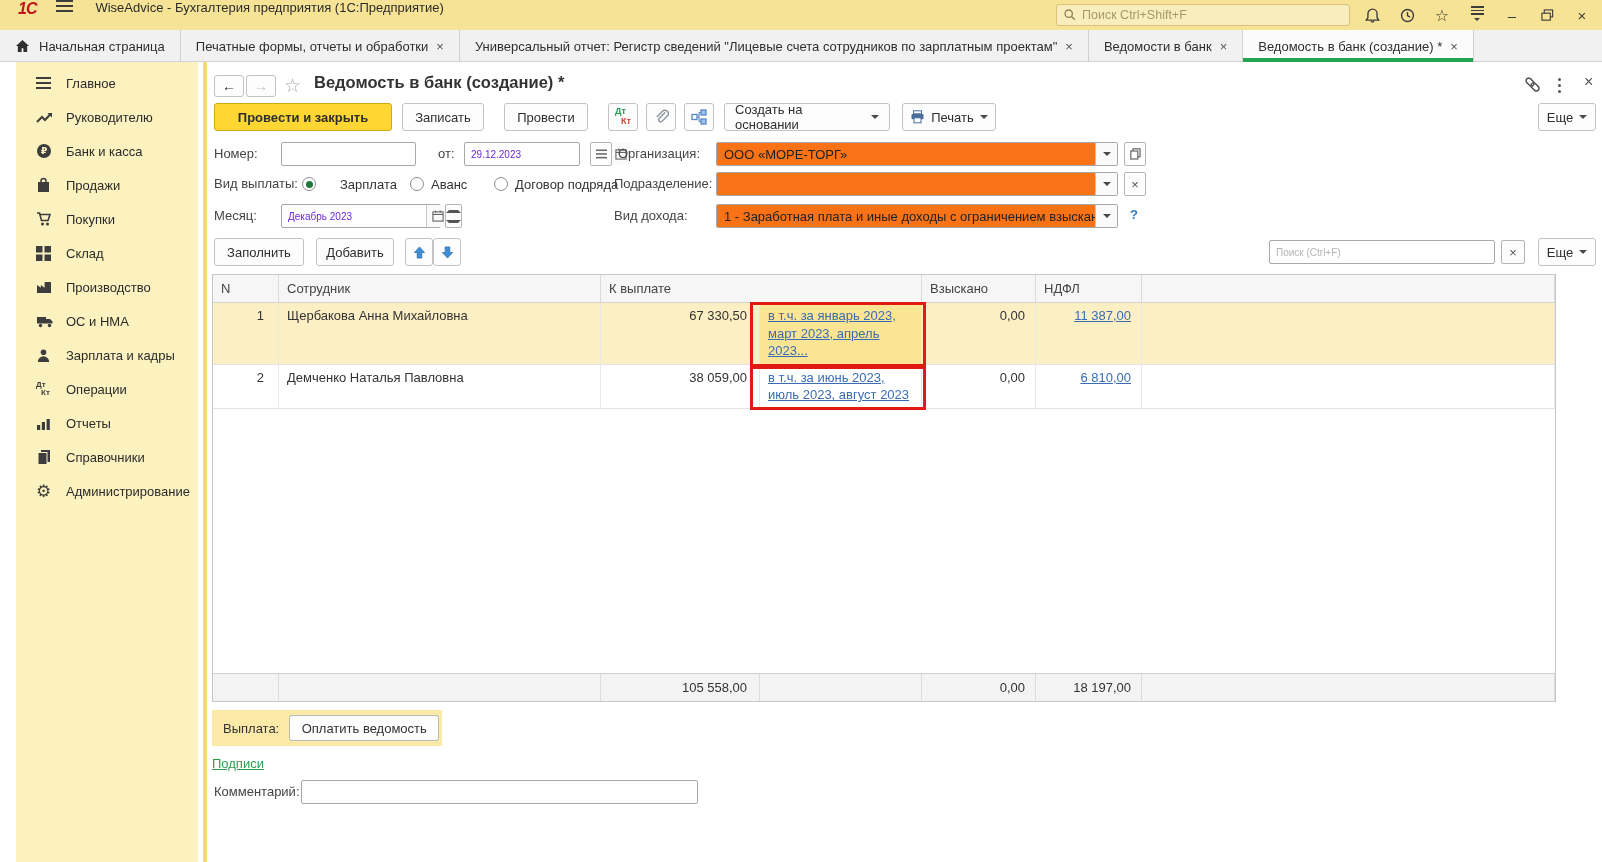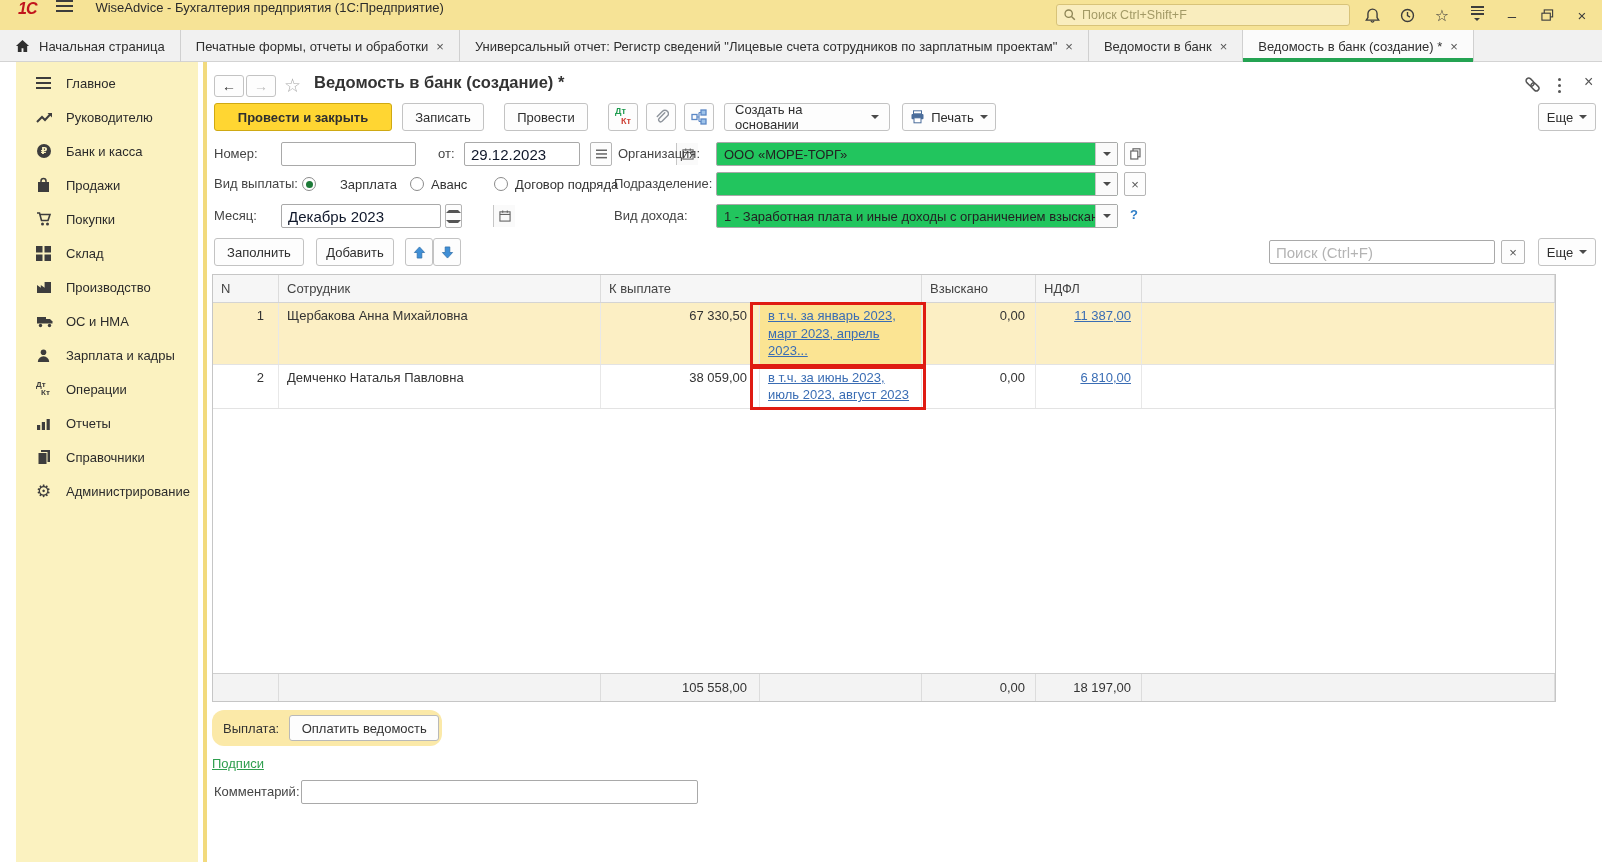--- a/index.html
+++ b/index.html
@@ -67,23 +67,23 @@
   .btn .arr { width:0; height:0; border:4px solid transparent; border-top-color:#4a4a4a; margin-top:4px; }
   .icon-btn { padding:0; width:30px; }
   .dtkt { font-size:9px; font-weight:bold; line-height:1.1; }
   .dtkt .dt { color:#1d9b4e; display:block; }
   .dtkt .kt { color:#cf4438; display:block; margin-left:6px; }
 
   
   .flabel { position:absolute; height:24px; line-height:24px; color:#444; }
   .input { position:absolute; height:24px; border:1px solid #a9a9a9; border-radius:2px; background:#fff;
            display:flex; align-items:center; }
-  .input input { border:none; outline:none; flex:1; height:100%; padding:0 6px; font-family:inherit; font-size:15px; color:#0f172a; background:transparent; }
+  .input input { border:none; outline:none; flex:1; height:100%; padding:0 6px; font-family:inherit; font-size:10px; color:#6d28d9; background:transparent; }
   .input .side { width:22px; height:100%; border-left:1px solid #c6c6c6; display:flex; align-items:center; justify-content:center; cursor:pointer; flex:none; background:#fafafa; }
-  .combo { position:absolute; height:24px; border:1px solid #a9a9a9; border-radius:2px; background:#22c55e; display:flex; align-items:center; }
+  .combo { position:absolute; height:24px; border:1px solid #a9a9a9; border-radius:2px; background:#f97316; display:flex; align-items:center; }
   .combo .val { flex:1; padding:0 7px; white-space:nowrap; overflow:hidden; color:#222; }
   .combo .side { width:22px; height:100%; border-left:1px solid #c6c6c6; display:flex; align-items:center; justify-content:center; cursor:pointer; background:#fafafa; }
   .arr-d { width:0; height:0; border:4px solid transparent; border-top-color:#4a4a4a; margin-top:4px; }
   .mini-btn { position:absolute; width:22px; height:24px; border:1px solid #b5b5b5; border-radius:2px; background:#fdfdfd;
               display:flex; align-items:center; justify-content:center; cursor:pointer; color:#555; }
   .spinner { position:absolute; width:17px; height:24px; border:1px solid #b5b5b5; border-radius:2px; background:#fdfdfd;
              display:flex; flex-direction:column; }
   .spinner span { flex:1; display:flex; align-items:center; justify-content:center; cursor:pointer; }
   .spin-u { width:0;height:0;border:3.5px solid transparent;border-bottom-color:#555;margin-bottom:2px; }
   .spin-d { width:0;height:0;border:3.5px solid transparent;border-top-color:#555;margin-top:2px; }
@@ -112,21 +112,21 @@
   .cell-col { text-align:right; padding-right:10px !important; }
   .cell-ndfl { text-align:right; padding-right:10px !important; }
   .lnk { color:#3a6db4; text-decoration:underline; cursor:pointer; }
   .tfill { flex:1; }
   .tfoot { height:28px; background:#f3f3f3; border-top:1px solid #cfcfcf; color:#333; }
   .tfoot > div { border-right:1px solid #dcdcdc; line-height:27px; padding:0 8px; }
 
   .annot { position:absolute; border:3px solid #df1b12; pointer-events:none; }
 
   
-  .pay-box { position:absolute; left:14px; top:648px; width:230px; height:36px; background:#fbe9a8; border-radius:12px;
+  .pay-box { position:absolute; left:14px; top:648px; width:230px; height:36px; background:#fbe9a8; border-radius:0;
              display:flex; align-items:center; }
   .pay-box .lbl { margin-left:11px; color:#333; }
   .pay-btn { margin-left:10px; width:150px; height:26px; background:#fdfdfd; border:1px solid #b9b9b9; border-radius:3px;
              display:flex; align-items:center; justify-content:center; cursor:pointer; }
   .sign-link { position:absolute; left:14px; top:694px; color:#2e9e4e; text-decoration:underline; cursor:pointer; }
 
   svg { display:block; }
 </style>
 </head>
 <body>

